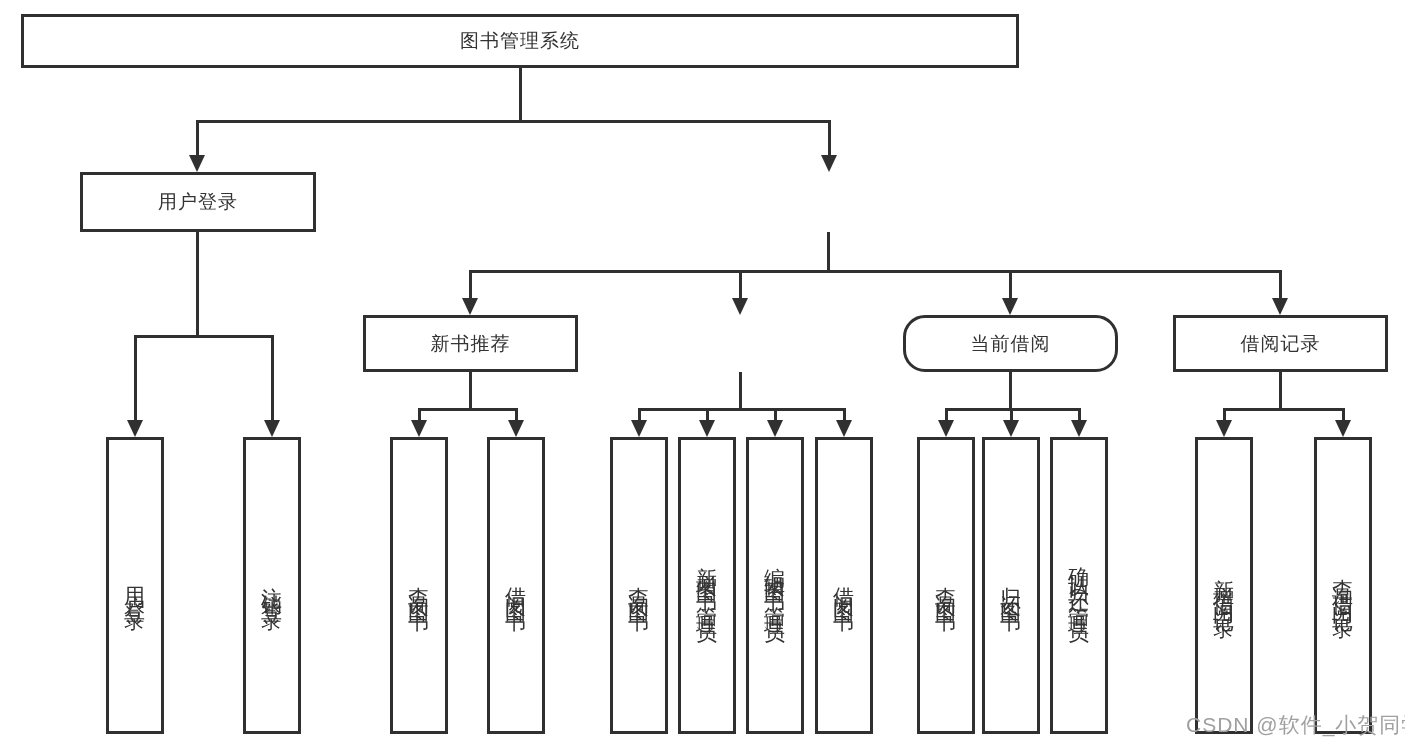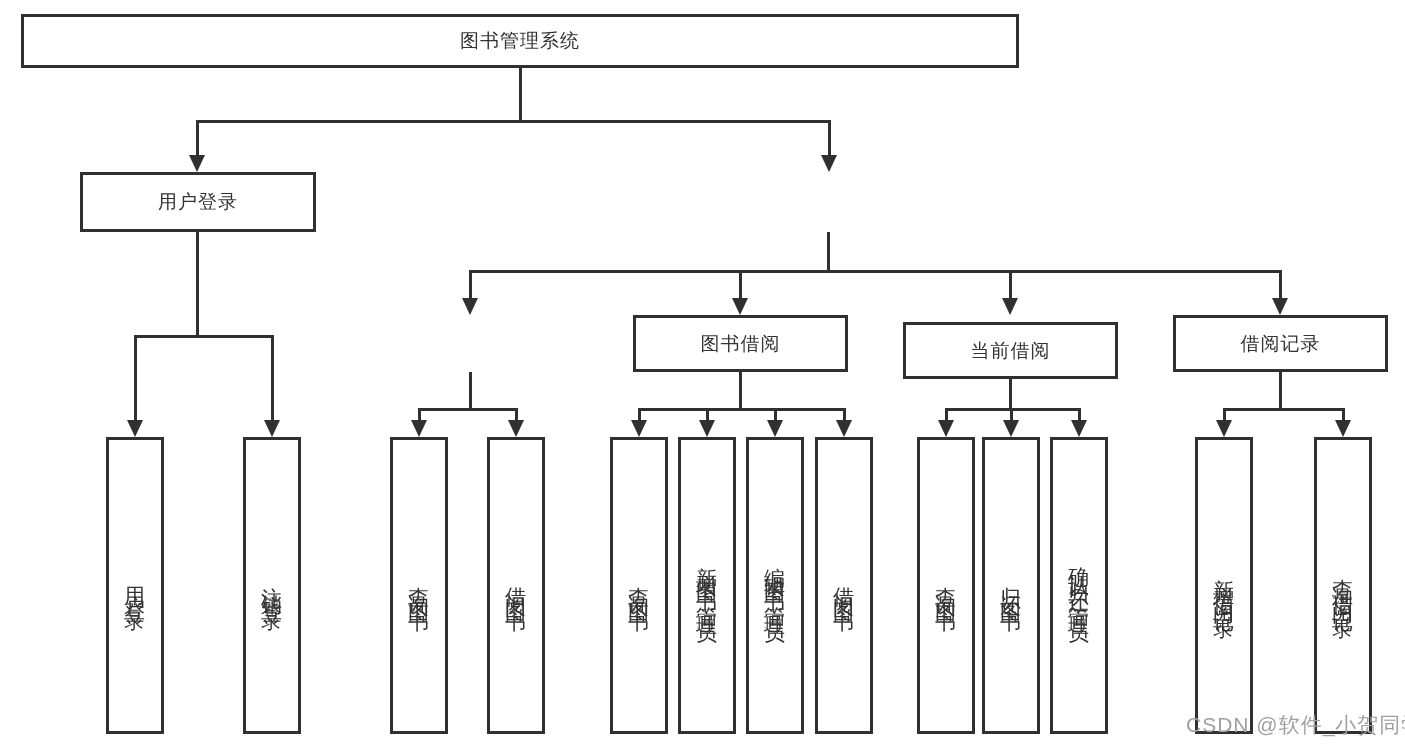--- a/index.html
+++ b/index.html
@@ -54,22 +54,22 @@
 </style>
 </head>
 <body>
 
 <div id="canvas">
 
   <div class="box hbox" style="left:21px;top:14px;width:998px;height:54px;">图书管理系统</div>
 
   <div class="box hbox" style="left:80px;top:172px;width:236px;height:60px;">用户登录</div>
 
-  <div class="box hbox" style="left:633px;top:315px;width:215px;height:57px;">图书借阅</div>
-  <div class="box hbox" style="left:903px;top:322px;width:215px;height:57px;">当前借阅</div>
+  <div class="box hbox" style="left:363px;top:315px;width:215px;height:57px;">新书推荐</div>
+  <div class="box hbox" style="left:903px;top:315px;width:215px;height:57px;border-radius:22px;">当前借阅</div>
   <div class="box hbox" style="left:1173px;top:315px;width:215px;height:57px;">借阅记录</div>
 
   <div class="box leaf" style="left:106px;">用户登录</div>
   <div class="box leaf" style="left:243px;">注销登录</div>
 
   <div class="box leaf" style="left:390px;">查询图书</div>
   <div class="box leaf" style="left:487px;">借阅图书</div>
 
   <div class="box leaf" style="left:610px;">查询图书</div>
   <div class="box leaf" style="left:678px;">新增图书（管理员）</div>

